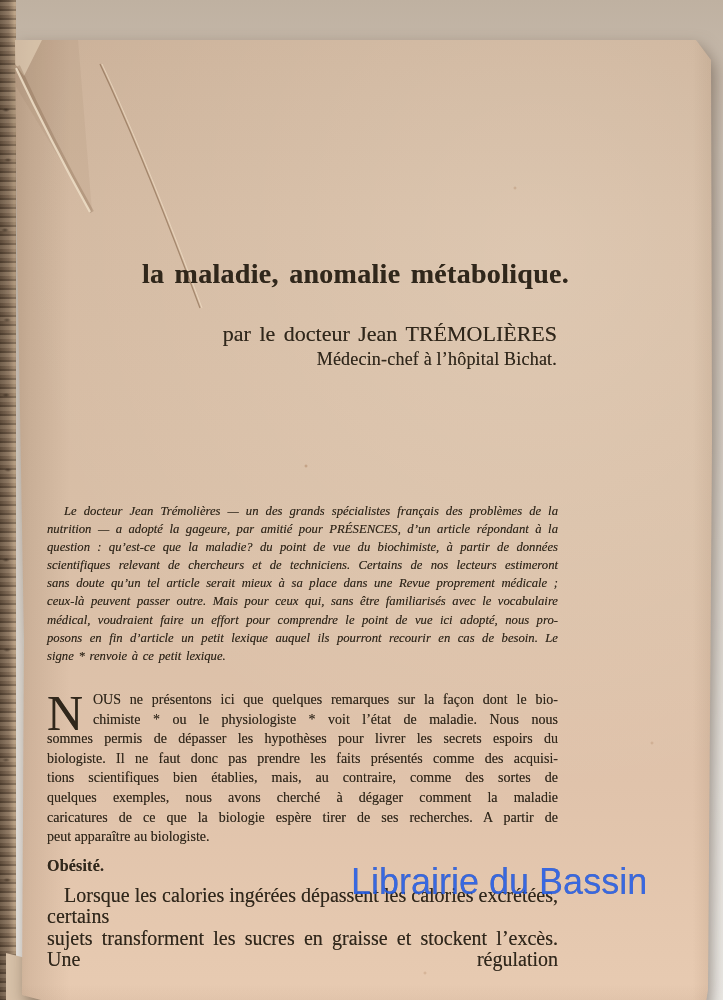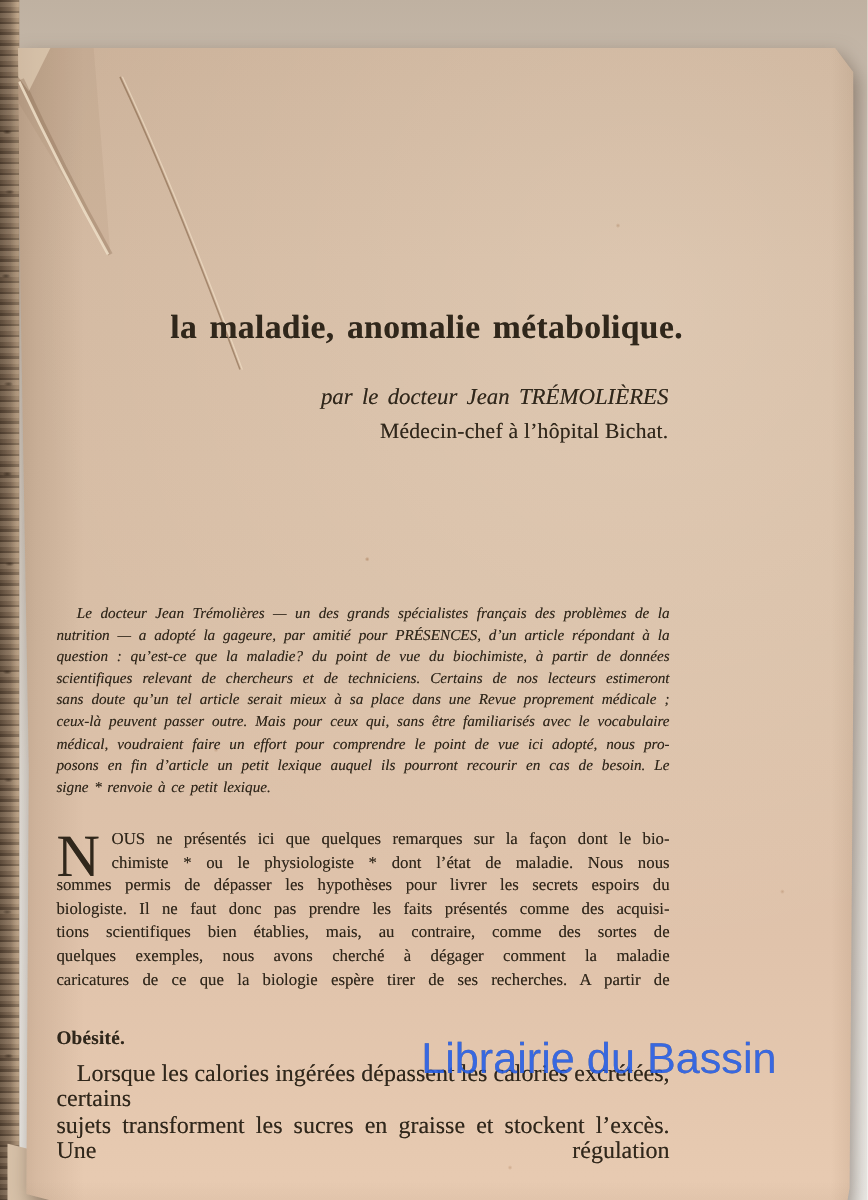--- a/index.html
+++ b/index.html
@@ -56,21 +56,21 @@
 
   .ink{color:#30271b;text-shadow:0 0 .4px rgba(48,39,27,.55);}
 
   .page-title{
     position:absolute;left:100px;top:218px;width:511px;margin:0;
     font-size:28px;font-weight:bold;letter-spacing:.3px;word-spacing:3px;
     text-align:center;
   }
   .byline{
     position:absolute;left:47px;top:281px;width:510px;
-    font-style:italic;font-size:19px;word-spacing:3px;text-align:right;
+    font-size:22px;word-spacing:3px;text-align:right;
   }
   .byline-sub{
     position:absolute;left:47px;top:309px;width:510px;
     font-size:18px;text-align:right;letter-spacing:.2px;
   }
 
   .intro{
     position:absolute;left:47px;top:462px;width:511px;
     font-style:italic;font-size:12.7px;
   }
@@ -142,27 +142,28 @@
         <div class="tl">scientifiques relevant de chercheurs et de techniciens. Certains de nos lecteurs estimeront</div>
         <div class="tl">sans doute qu’un tel article serait mieux à sa place dans une Revue proprement médicale ;</div>
         <div class="tl">ceux-là peuvent passer outre. Mais pour ceux qui, sans être familiarisés avec le vocabulaire</div>
         <div class="tl">médical, voudraient faire un effort pour comprendre le point de vue ici adopté, nous pro-</div>
         <div class="tl">posons en fin d’article un petit lexique auquel ils pourront recourir en cas de besoin. Le</div>
         <div class="tl endline">signe * renvoie à ce petit lexique.</div>
       </div>
 
       <div class="bodypara">
         <span class="dropcap">N</span>
-        <div class="tl cap-indent">OUS ne présentés ici que quelques remarques sur la façon dont le bio-</div>
-        <div class="tl cap-indent">chimiste * ou le physiologiste * dont l’état de maladie. Nous nous</div>
+        <div class="tl cap-indent">OUS ne présentons ici que quelques remarques sur la façon dont le bio-</div>
+        <div class="tl cap-indent">chimiste * ou le physiologiste * voit l’état de maladie. Nous nous</div>
         <div class="tl">sommes permis de dépasser les hypothèses pour livrer les secrets espoirs du</div>
         <div class="tl">biologiste. Il ne faut donc pas prendre les faits présentés comme des acquisi-</div>
         <div class="tl">tions scientifiques bien établies, mais, au contraire, comme des sortes de</div>
         <div class="tl">quelques exemples, nous avons cherché à dégager comment la maladie</div>
         <div class="tl">caricatures de ce que la biologie espère tirer de ses recherches. A partir de</div>
+        <div class="tl endline">peut apparaître au biologiste.</div>
       </div>
 
       <h2 class="section-heading">Obésité.</h2>
 
       <div class="obesity">
         <div class="tl">Lorsque les calories ingérées dépassent les calories excrétées, certains</div>
         <div class="tl">sujets transforment les sucres en graisse et stockent l’excès. Une régulation</div>
       </div>
 
       <div class="watermark" style="color: rgb(33, 92, 232);">Librairie du Bassin</div>

